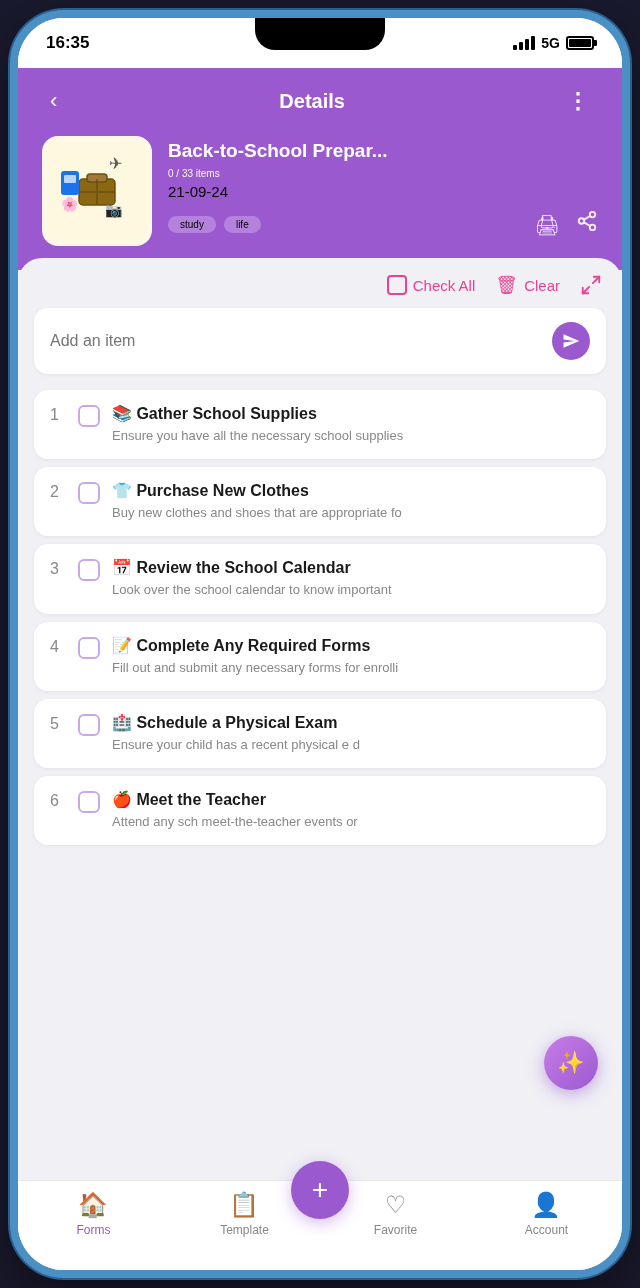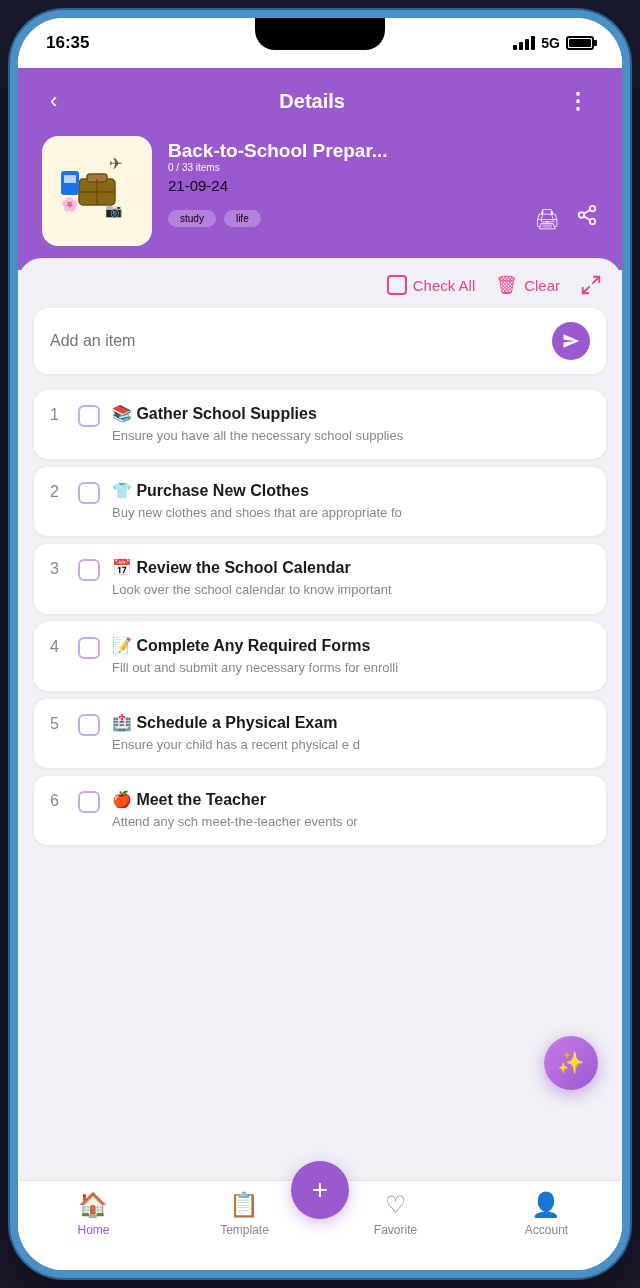--- a/index.html
+++ b/index.html
@@ -156,20 +156,21 @@
       font-size: 42px;
     }
     .list-info {
       flex: 1;
       padding-top: 4px;
     }
     .list-name {
       color: #fff;
       font-size: 19px;
       font-weight: 700;
+      margin-bottom: 6px;
     }
     .list-count {
       color: #fff;
       font-size: 10px;
       margin-bottom: 4px;
       opacity: 0.95;
     }
     .list-date {
       color: #000000;
       font-size: 15px;
@@ -560,21 +561,21 @@
       </div>
 
       <div class="fab">
         <span class="fab-icon">✨</span>
       </div>
     </div>
 
     <div class="bottom-nav">
       <div class="nav-item">
         <span class="nav-icon active">🏠</span>
-        <span class="nav-label active">Home</span>
+        <span class="nav-label active">Forms</span>
       </div>
       <div class="nav-item">
         <span class="nav-icon">📋</span>
         <span class="nav-label">Template</span>
       </div>
       <div class="nav-add-btn">
         <span class="nav-add-icon">+</span>
       </div>
       <div class="nav-item">
         <span class="nav-icon">♡</span>

